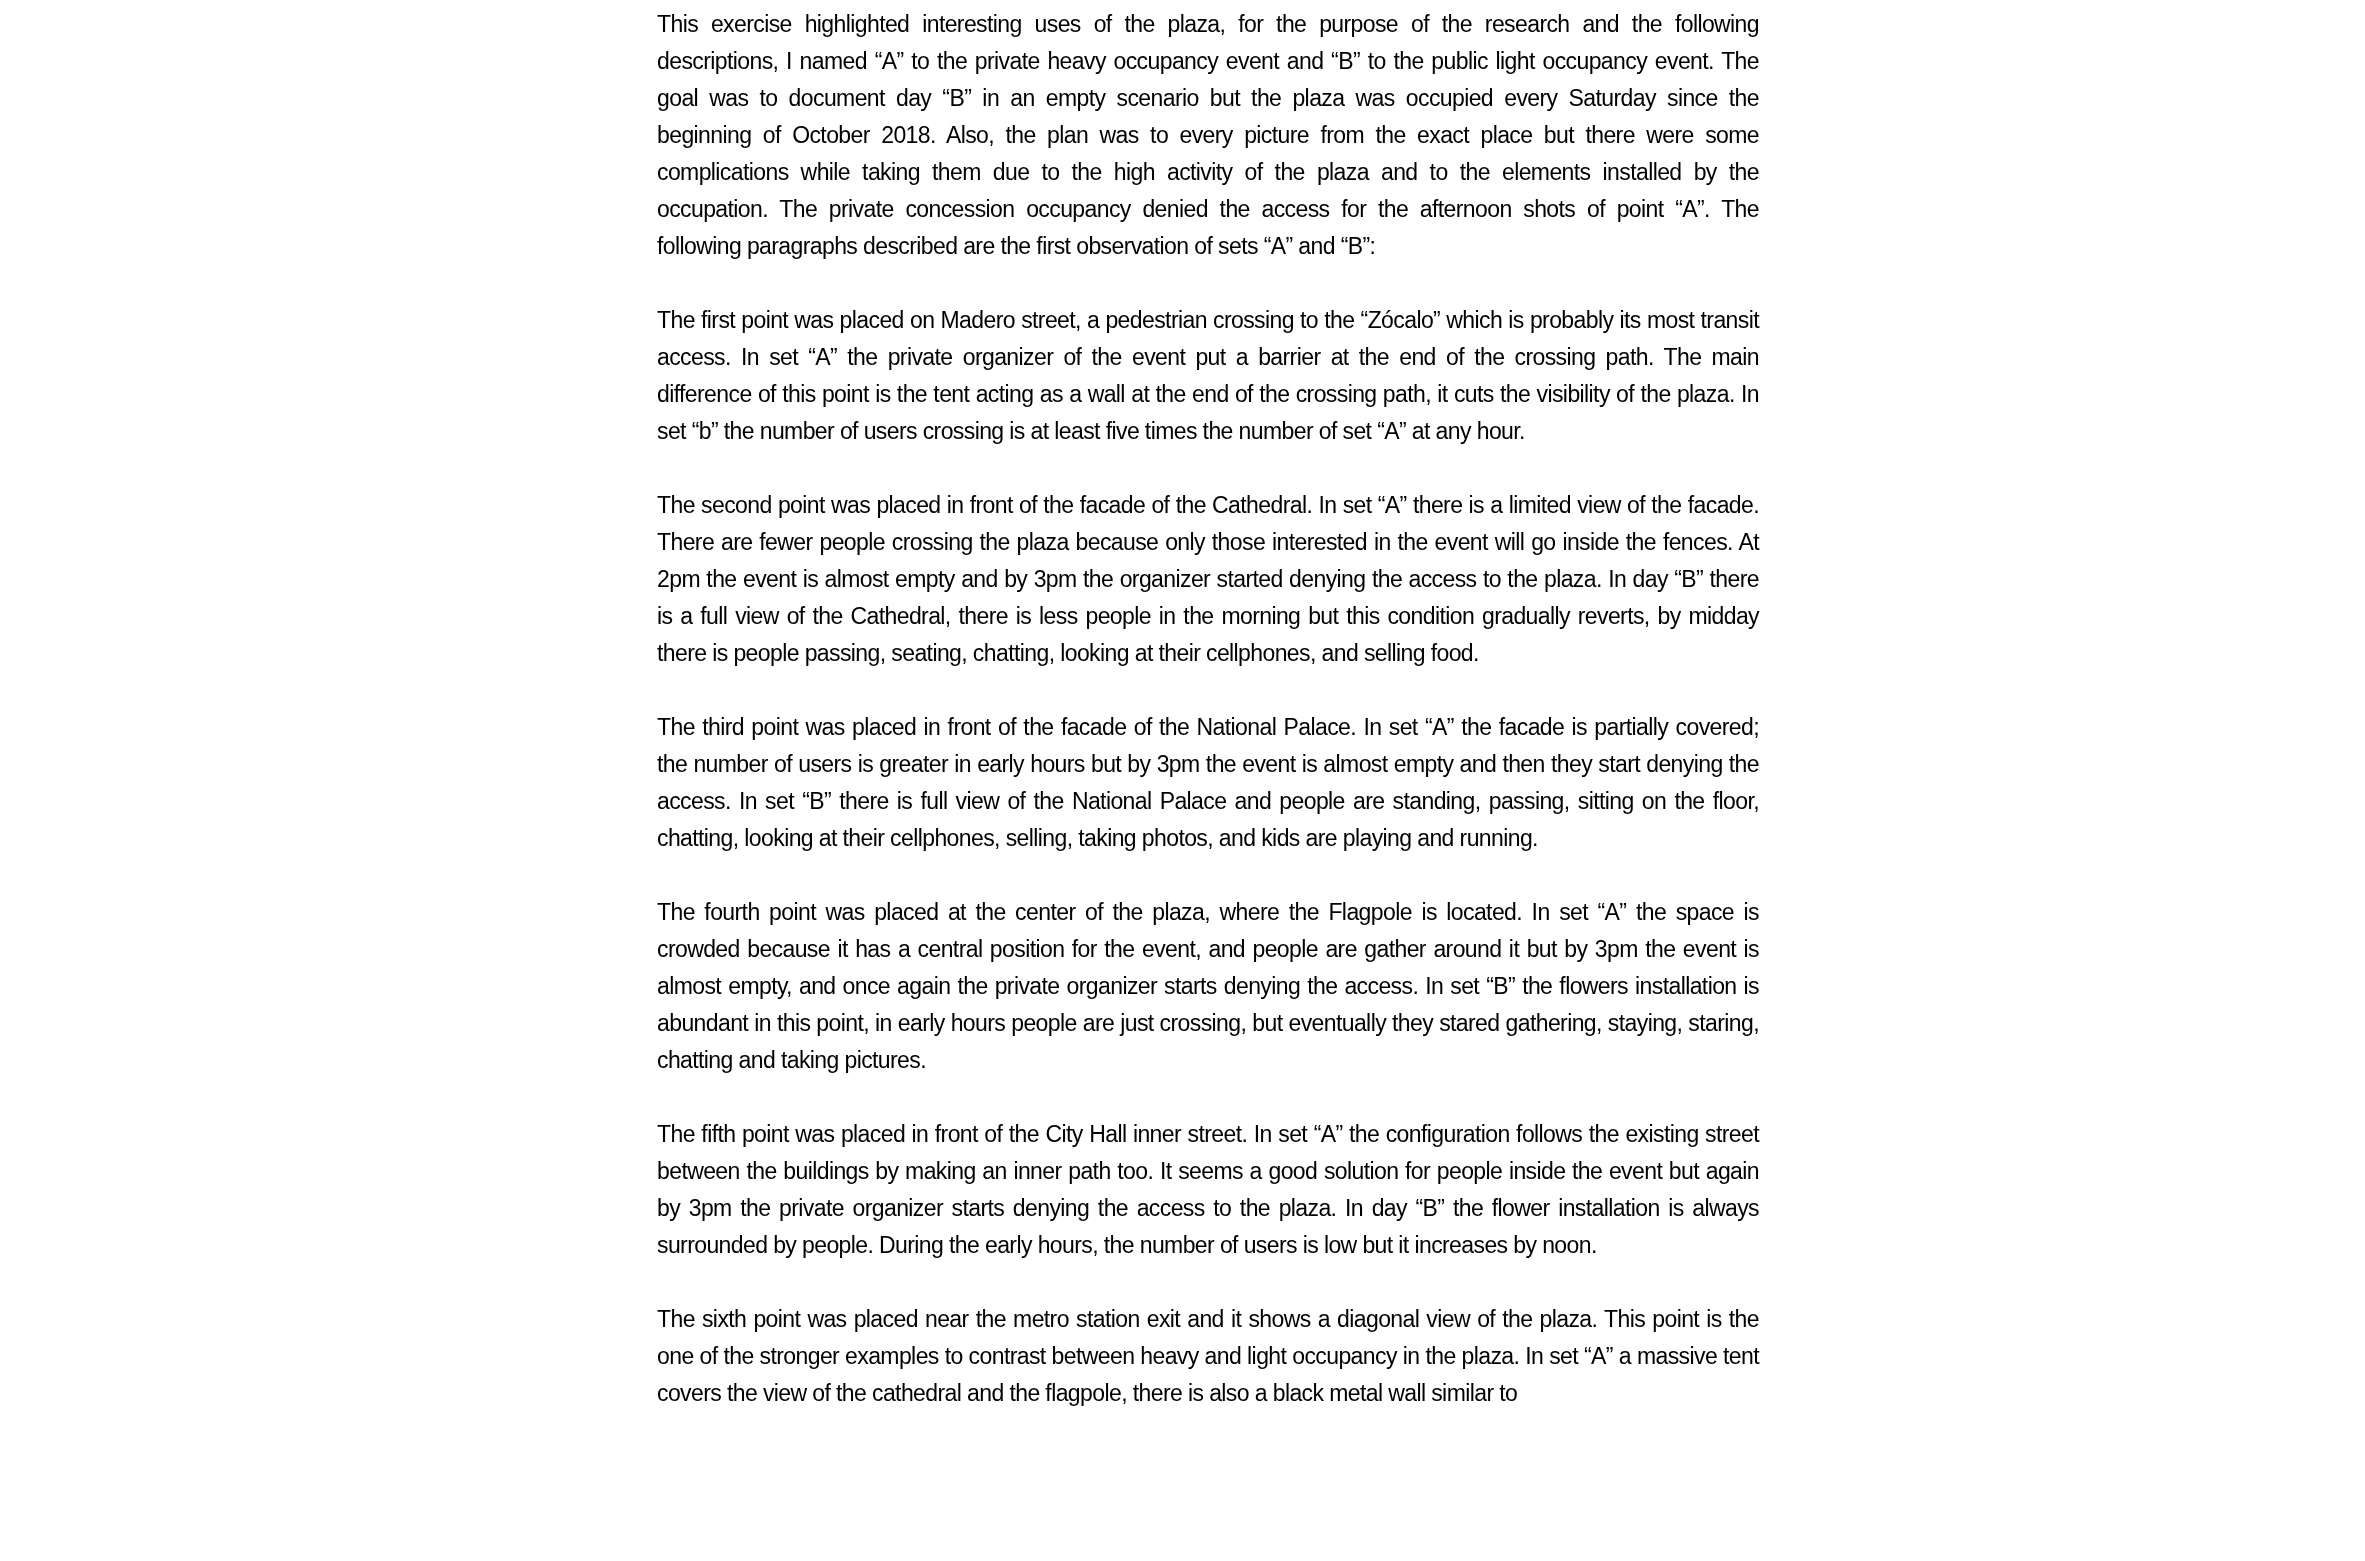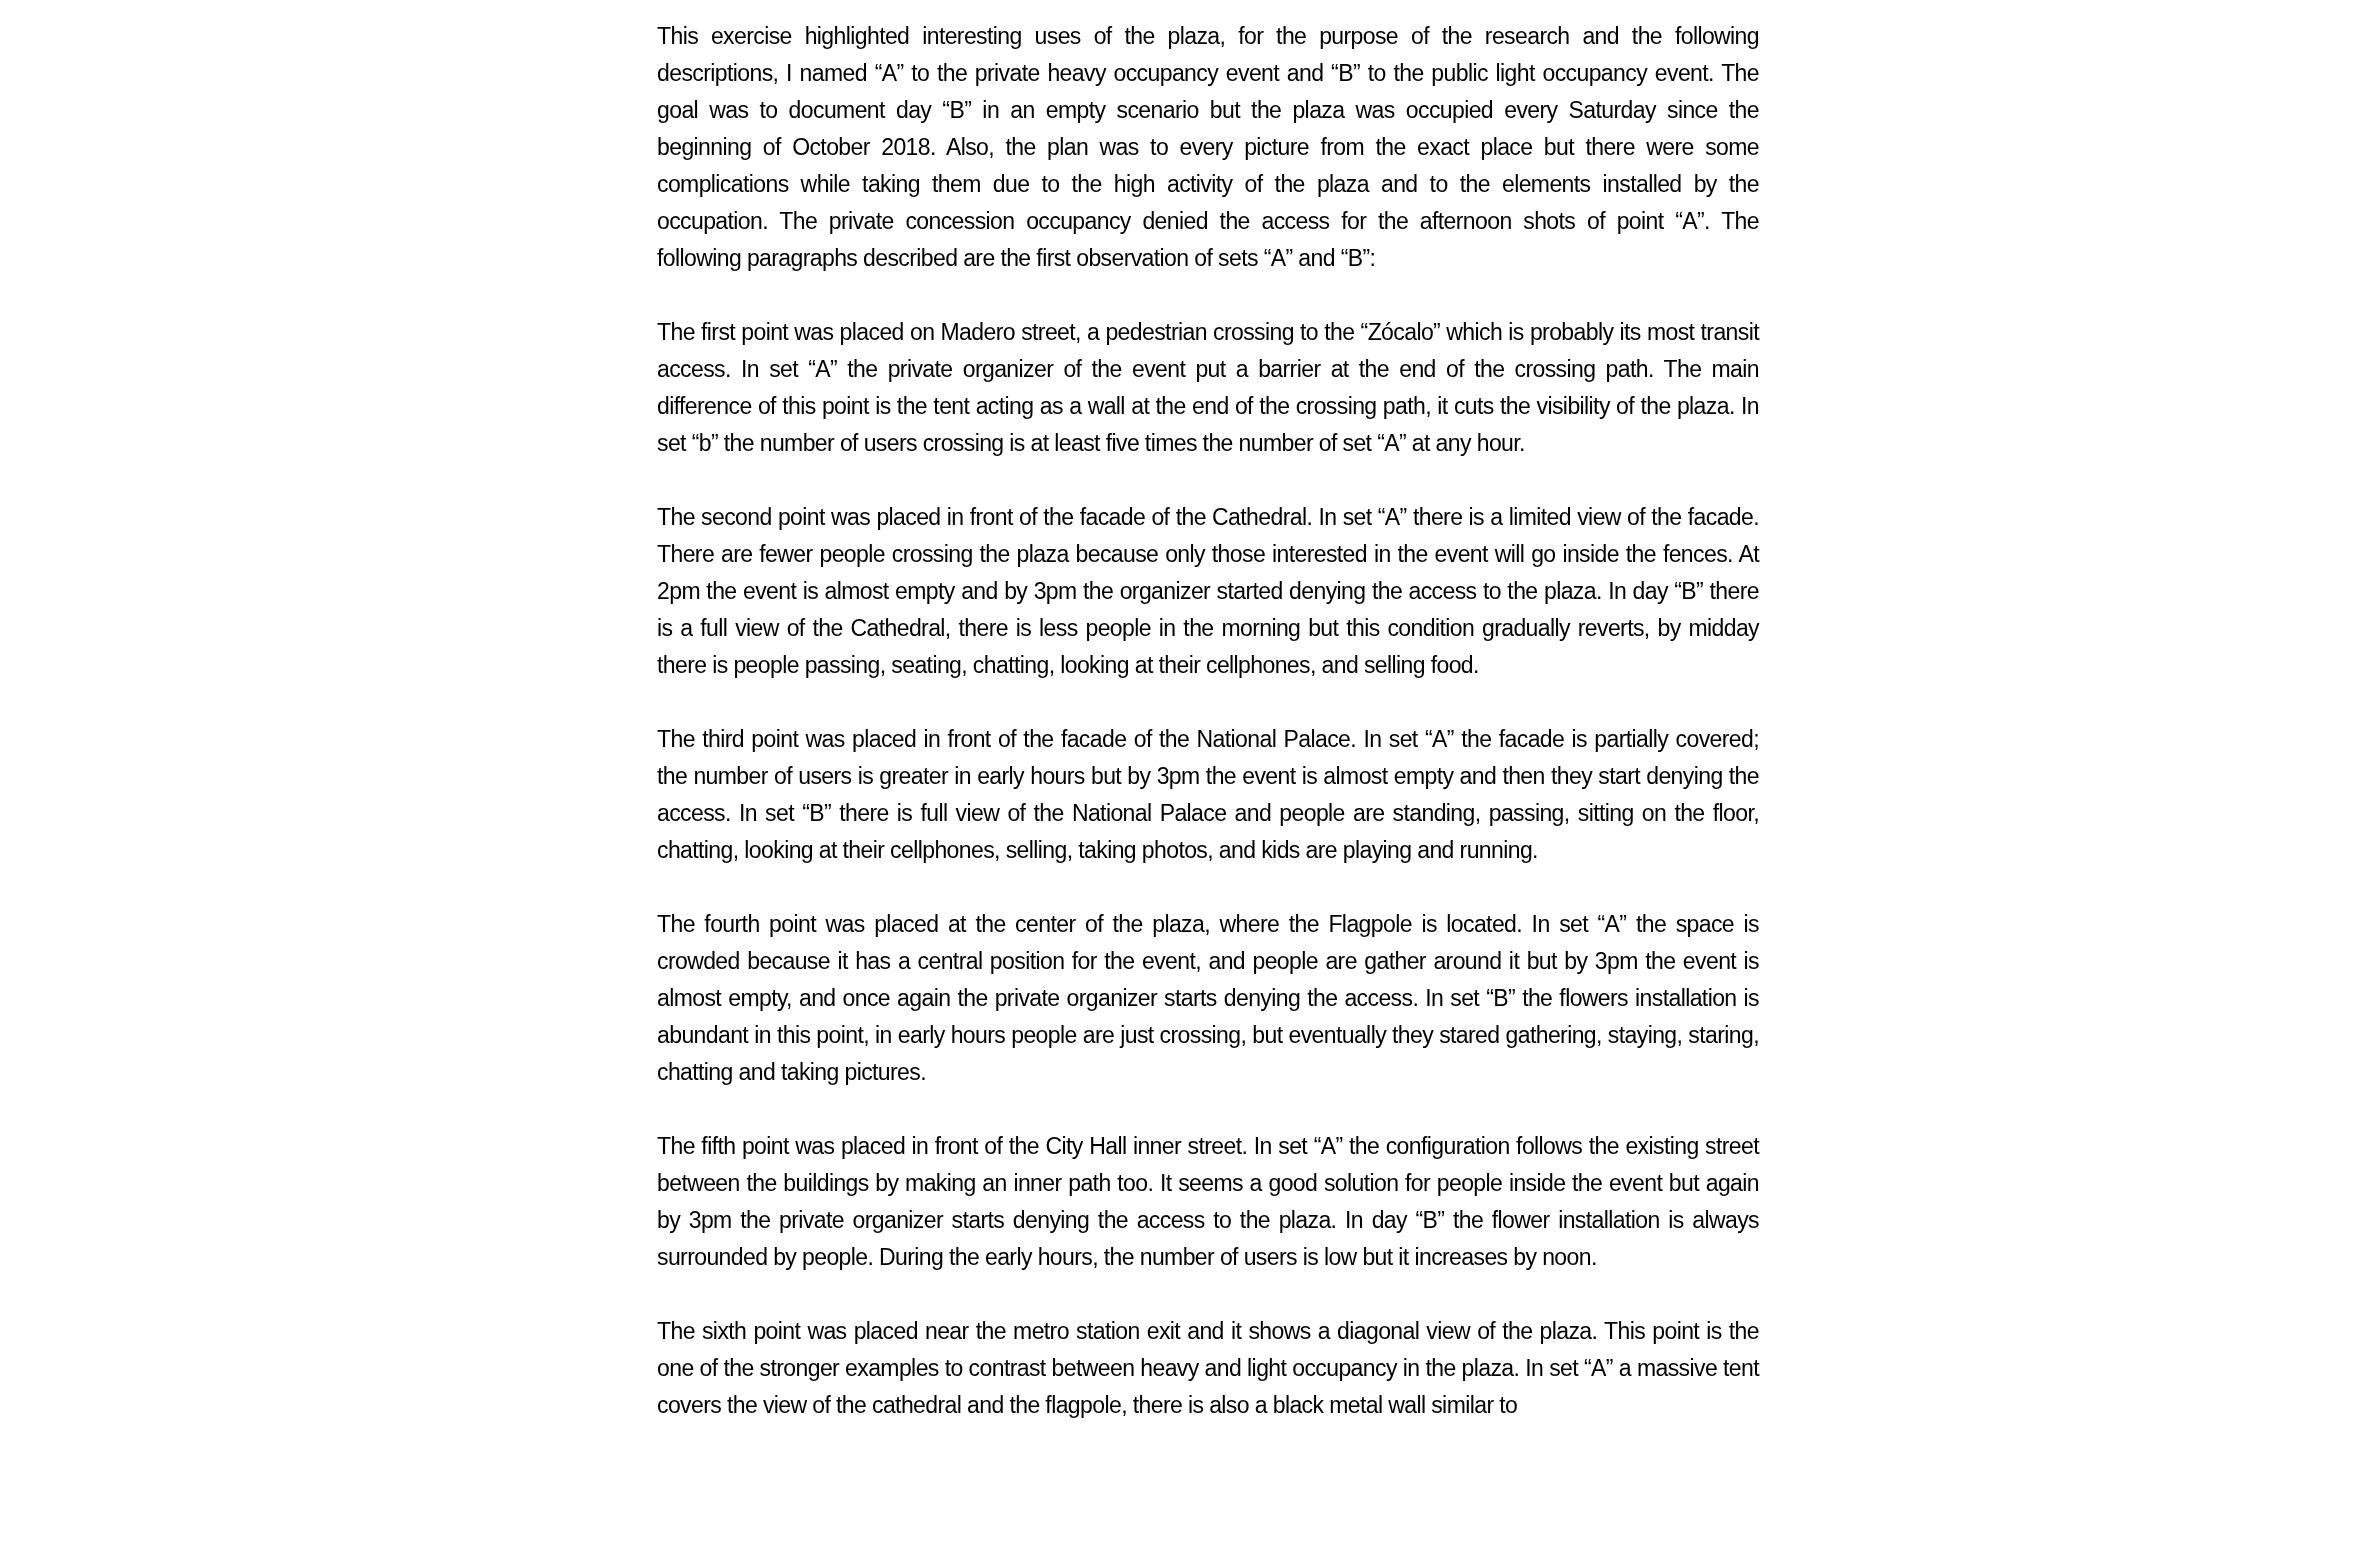--- a/index.html
+++ b/index.html
@@ -10,21 +10,21 @@
   .page {
     position: relative;
     width: 2413px;
     height: 1561px;
     background: #ffffff;
     overflow: hidden;
   }
   .text-column {
     position: absolute;
     left: 657px;
-    top: 18px;
+    top: 6px;
     width: 1102px;
     color: #000000;
     font-family: "Liberation Sans", sans-serif;
     font-size: 23px;
     line-height: 37px;
     letter-spacing: -0.6px;
     text-align: justify;
   }
   .para {
     margin: 0 0 37px 0;

